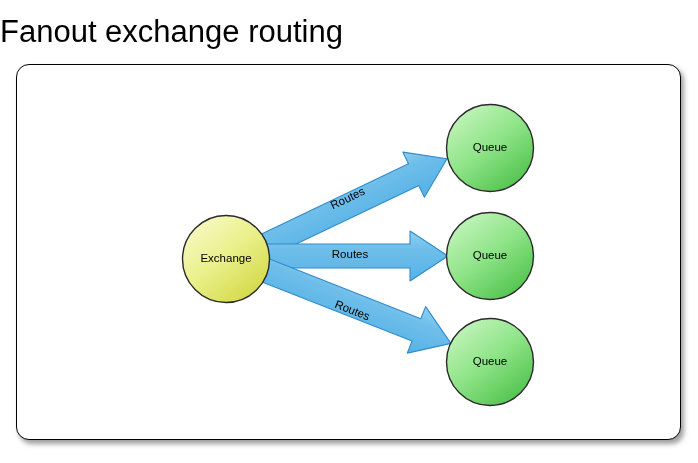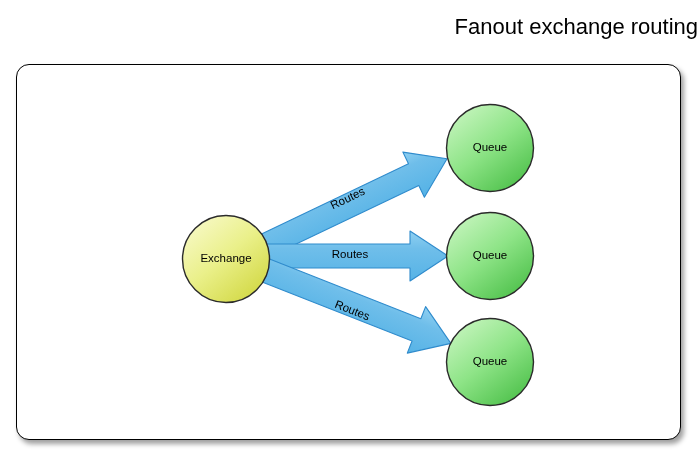--- a/index.html
+++ b/index.html
@@ -16,23 +16,23 @@
   #stage {
     position: relative;
     width: 698px;
     height: 463px;
   }
   #title {
     position: absolute;
     left: 0;
     top: 14px;
     width: 698px;
-    text-align: right;
+    text-align: left;
     font-family: "Liberation Sans", sans-serif;
-    font-size: 22px;
+    font-size: 31px;
     font-weight: 400;
     color: #000000;
     letter-spacing: 0px;
   }
   #panel {
     position: absolute;
     left: 16px;
     top: 64px;
     width: 665px;
     height: 376px;

